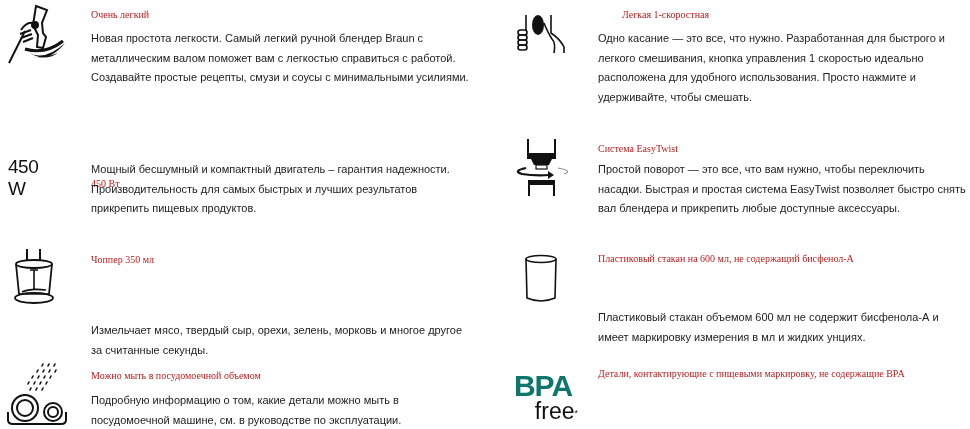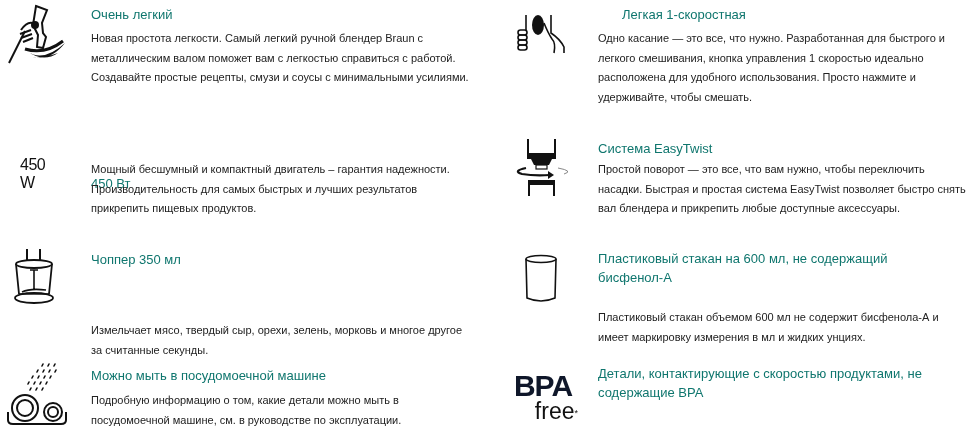--- a/index.html
+++ b/index.html
@@ -1,23 +1,23 @@
 <!DOCTYPE html>
 <html><head>
 <meta charset="utf-8">
 <style>
   html, body { margin:0; padding:0; background:#ffffff; }
   body { width:970px; height:429px; position:relative; overflow:hidden;
          font-family:"Liberation Sans", sans-serif; color:#1a1a1a; }
   .feature { position:absolute; }
   .icon { position:absolute; }
-  .title { position:absolute; font-size:13px; line-height:19px; color:#0f766e; white-space:normal; }
+  .title { position:absolute; font-size:10px; line-height:19px; color:#b91c1c; white-space:normal;font-family:Liberation Serif, serif; }
   .desc { position:absolute; font-size:11px; line-height:19.5px; color:#222; }
-  .w450 { font-size:16px; letter-spacing:-0.5px; color:#111;margin-left:12px; }
-  .bpa-big { font-weight:bold; font-size:30px; line-height:28px; letter-spacing:-1px; color:#0f172a; text-align:center;}
+  .w450 { font-size:19px; letter-spacing:-0.5px; color:#111; }
+  .bpa-big { font-weight:bold; font-size:30px; line-height:28px; letter-spacing:-1px; color:#0f766e; text-align:center;}
   .bpa-free { font-size:23px; line-height:22px; color:#111; text-align:right; }
   .bpa-free sup { font-size:9px; vertical-align:top; position:relative; top:2px; }
 </style>
 </head>
 <body>
 
 <div class="feature">
   <div class="icon" style="left:3px;top:3px;width:66px;height:62px;">
     <svg width="66" height="62" viewBox="0 0 66 62">
       <path d="M33 3 L44 7 L39 20 L40 30 L43 34 L40 45 L34 44 L35 32 L30 22 Z" fill="#fff" stroke="#111" stroke-width="2"></path>
@@ -109,24 +109,24 @@
         <path d="M24 20 l-1 2 M30 20 l-1 2 M36 20 l-1 2 M42 20 l-1 2"></path>
         <path d="M26 26 l-1 2 M32 26 l-1 2 M38 26 l-1 2"></path>
       </g>
       <circle cx="20" cy="46" r="13" fill="none" stroke="#111" stroke-width="2"></circle>
       <circle cx="20" cy="46" r="8" fill="none" stroke="#111" stroke-width="2"></circle>
       <circle cx="48" cy="50" r="9" fill="none" stroke="#111" stroke-width="2"></circle>
       <circle cx="48" cy="50" r="5" fill="none" stroke="#111" stroke-width="2"></circle>
       <path d="M3 50 L3 58 Q3 62 8 62 L56 62 Q61 62 61 58 L61 50" stroke="#111" stroke-width="2" fill="none"></path>
     </svg>
   </div>
-  <div class="title" style="left:91px;top:366px;width:380px;">Можно мыть в посудомоечной машине</div>
+  <div class="title" style="left:91px;top:366px;width:380px;">Можно мыть в посудомоечной объемом</div>
   <div class="desc" style="left:91px;top:391px;width:380px;">Подробную информацию о том, какие детали можно мыть в посудомоечной машине, см. в руководстве по эксплуатации.</div>
 </div>
 
 <div class="feature">
   <div class="icon" style="left:508px;top:372px;width:70px;">
     <div class="bpa-big">BPA</div>
     <div class="bpa-free"><span>free</span><sup>*</sup></div>
   </div>
-  <div class="title" style="left:598px;top:364px;width:350px;">Детали, контактирующие с скоростью продуктами, не содержащие BPA</div>
+  <div class="title" style="left:598px;top:364px;width:350px;">Детали, контактирующие с пищевыми маркировку, не содержащие BPA</div>
   <div class="desc" style="left:598px;top:409px;width:372px;margin-top:34px;">*На основе стороннего тестирования.</div>
 </div>
 
 </body></html>

